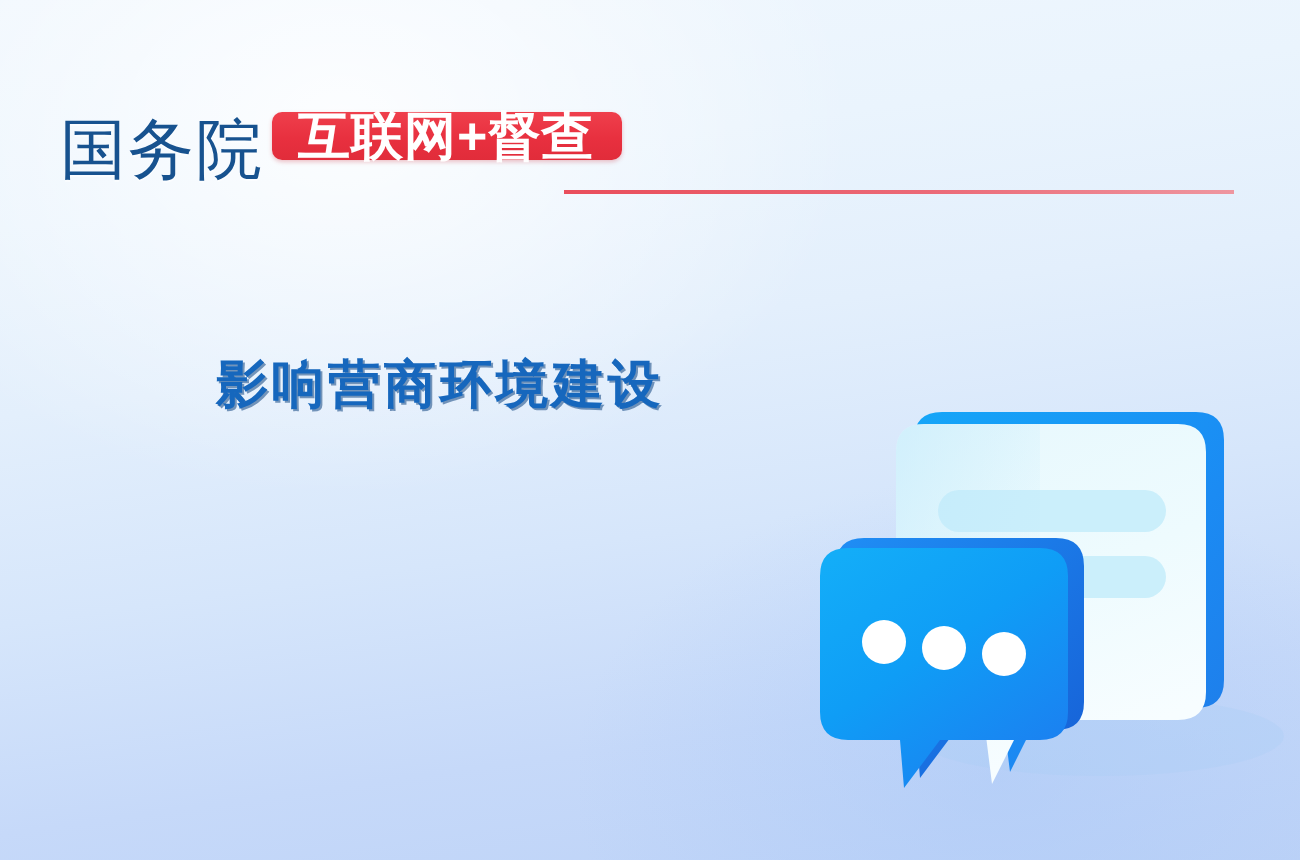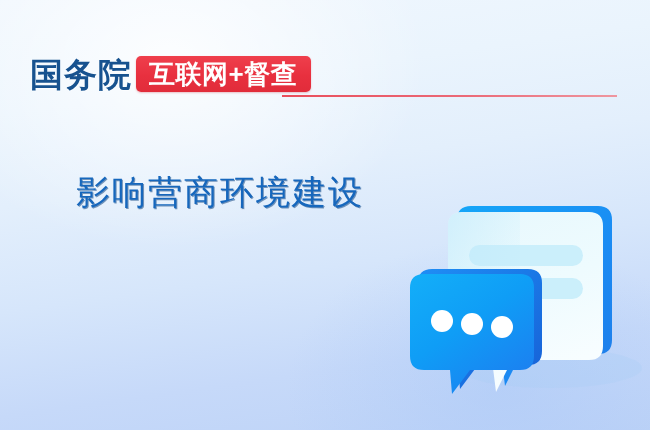--- a/index.html
+++ b/index.html
@@ -55,31 +55,31 @@
     width: 650px;
     height: 50px;
   }
   #gov-label {
     position: absolute;
     left: 30px;
     top: 0;
     height: 46px;
     line-height: 46px;
     font-size: 33px;
-    font-weight: bold;
+    font-weight: normal;
     letter-spacing: 1px;
     color: #17528f;
     white-space: nowrap;
     text-shadow: 0 1px 0 rgba(255,255,255,0.55);
   }
   #badge {
     position: absolute;
     left: 136px;
     top: 4px;
-    height: 36px;
+    height: 24px;
     padding: 0 14px 0 13px;
     border-radius: 5px 5px 5px 5px;
     background: linear-gradient(180deg, #ef3f4c 0%, #e8303f 55%, #e12c3a 100%);
     box-shadow: 0 1px 2px rgba(200,40,55,0.28);
     display: flex;
     align-items: center;
   }
   #badge-text {
     font-size: 26px;
     font-weight: bold;
@@ -100,22 +100,22 @@
 
   
   #title-block {
     position: absolute;
     left: 0;
     top: 168px;
     width: 420px;
     text-align: center;
   }
   .title-line {
-    font-size: 34px;
-    font-weight: normal;
+    font-size: 26px;
+    font-weight: bold;
     color: #1667bd;
     letter-spacing: 2px;
     line-height: 49px;
     white-space: nowrap;
     text-shadow: 1px 1px 0 rgba(16,70,130,0.55);
     padding-left: 20px;
   }
 
   
   #illustration {

